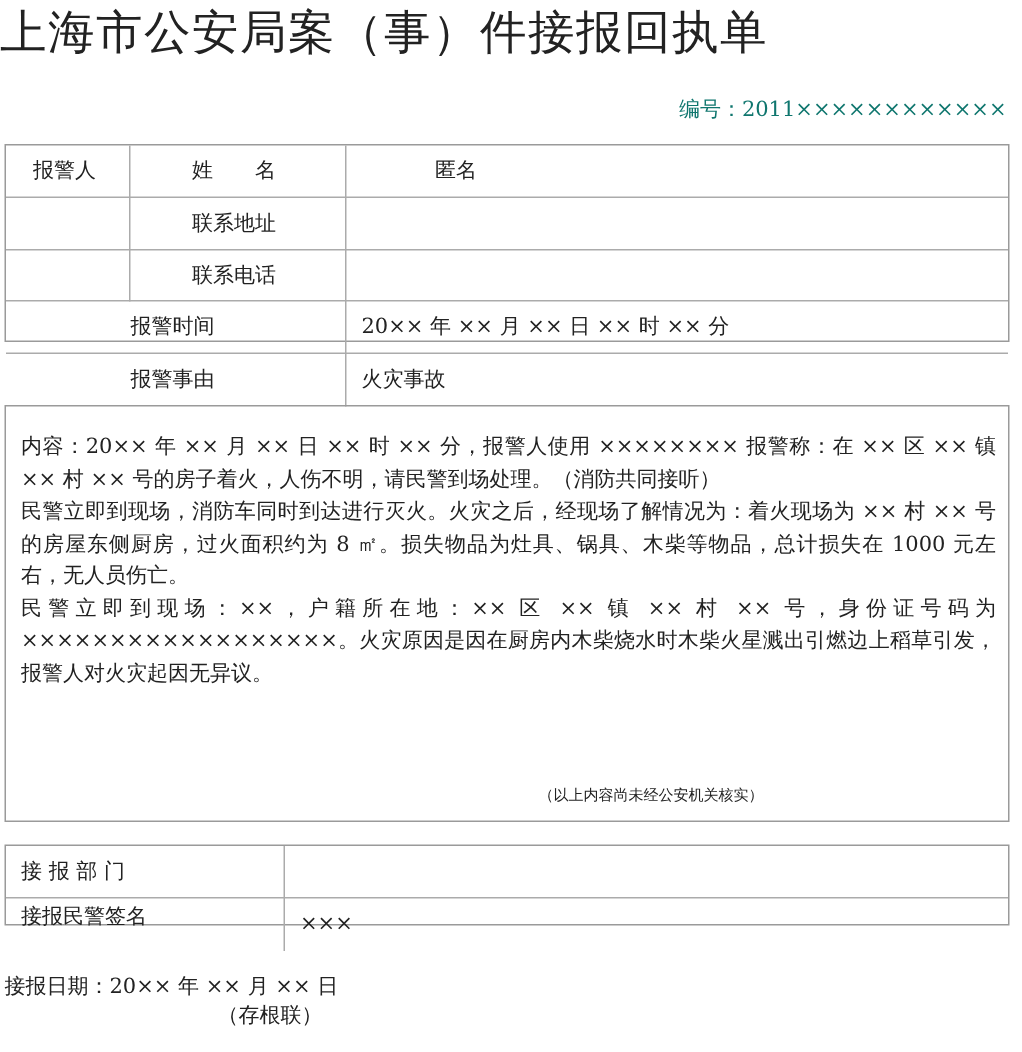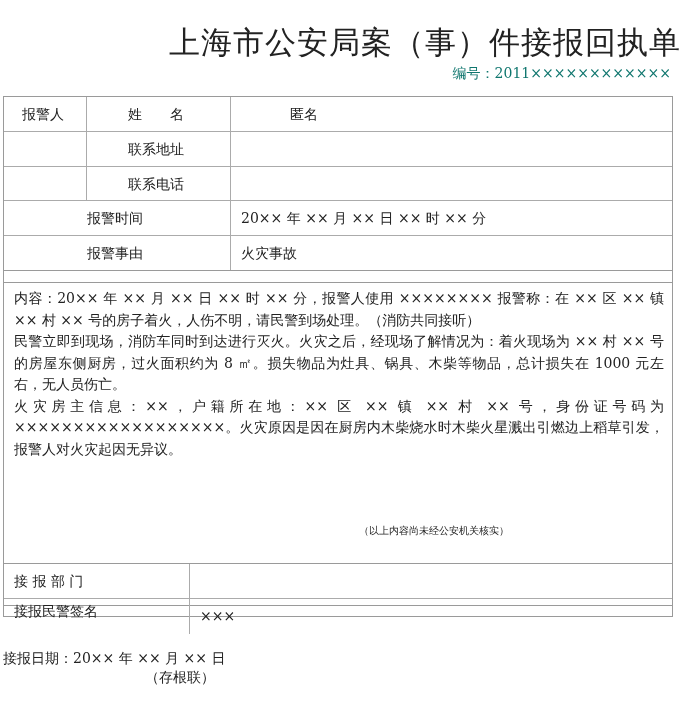--- a/index.html
+++ b/index.html
@@ -13,26 +13,25 @@
       position: relative;
       overflow: hidden;
       font-family: "DejaVu Serif", "Liberation Serif", serif;
       color: #222222;
     }
     .title {
       position: absolute;
       top: 2px;
       left: 0;
       width: 681px;
-      text-align: right;
+      text-align: left;
       font-size: 31px;
       letter-spacing: 1px;
       line-height: 40px;
       color: #222;
-      margin-top: 20px;
     }
     .serial {
       position: absolute;
       top: 63px;
       right: 10px;
       font-size: 14px;
       line-height: 20px;
       color: #0f766e;
       white-space: nowrap;
     }
@@ -97,21 +96,21 @@
       line-height: 20px;
       white-space: nowrap;
     }
   </style>
 </head>
 <body>
 
 <div class="title">上海市公安局案（事）件接报回执单</div>
 <div class="serial">编号：2011××××××××××××</div>
 
-<div class="box" style="top:96px; height:187px;">
+<div class="box" style="top:96px; height:132px;">
 
   <div class="hline" style="top:34px;"></div>
   <div class="hline" style="top:69px; left:0;"></div>
   <div class="hline" style="top:103px;"></div>
   <div class="hline" style="top:138px;"></div>
 
   <div class="vline" style="left:82px; top:0; height:104px;"></div>
   <div class="vline" style="left:226px; top:0; height:174px;"></div>
 
   <div class="cell" style="left:18px; top:7px;">报警人</div>
@@ -125,25 +124,25 @@
   <div class="cell" style="left:124px; top:77px;">联系电话</div>
   <div class="cell" style="left:240px; top:77px;"></div>
 
   <div class="cell" style="left:83px; top:111px;">报警时间</div>
   <div class="cell" style="left:237px; top:111px;">20×× 年 ×× 月 ×× 日 ×× 时 ×× 分</div>
 
   <div class="cell" style="left:83px; top:146px;">报警事由</div>
   <div class="cell" style="left:237px; top:146px;">火灾事故</div>
 </div>
 
-<div class="box" style="top:270px; height:336px;">
+<div class="box" style="top:270px; height:278px;">
   <div class="content">
     <p>内容：20×× 年 ×× 月 ×× 日 ×× 时 ×× 分，报警人使用 ×××××××× 报警称：在 ×× 区 ×× 镇 ×× 村 ×× 号的房子着火，人伤不明，请民警到场处理。（消防共同接听）</p>
     <p>民警立即到现场，消防车同时到达进行灭火。火灾之后，经现场了解情况为：着火现场为 ×× 村 ×× 号的房屋东侧厨房，过火面积约为 8 ㎡。损失物品为灶具、锅具、木柴等物品，总计损失在 1000 元左右，无人员伤亡。</p>
-    <p>火灾房主信息：××，户籍所在地：×× 区 ×× 镇 ×× 村 ×× 号，身份证号码为 ××××××××××××××××××。火灾原因是因在厨房内木柴烧水时木柴火星溅出引燃边上稻草引发，报警人对火灾起因无异议。</p>
+    <p>民警立即到现场：××，户籍所在地：×× 区 ×× 镇 ×× 村 ×× 号，身份证号码为 ××××××××××××××××××。火灾原因是因在厨房内木柴烧水时木柴火星溅出引燃边上稻草引发，报警人对火灾起因无异议。</p>
   </div>
   <div class="note">（以上内容尚未经公安机关核实）</div>
 </div>
 
 <div class="box" style="top:563px; height:54px;">
   <div class="hline" style="top:34px;"></div>
   <div class="vline" style="left:185px; top:0; height:70px;"></div>
 
   <div class="cell" style="left:10px; top:7px;">接 报 部 门</div>
 

